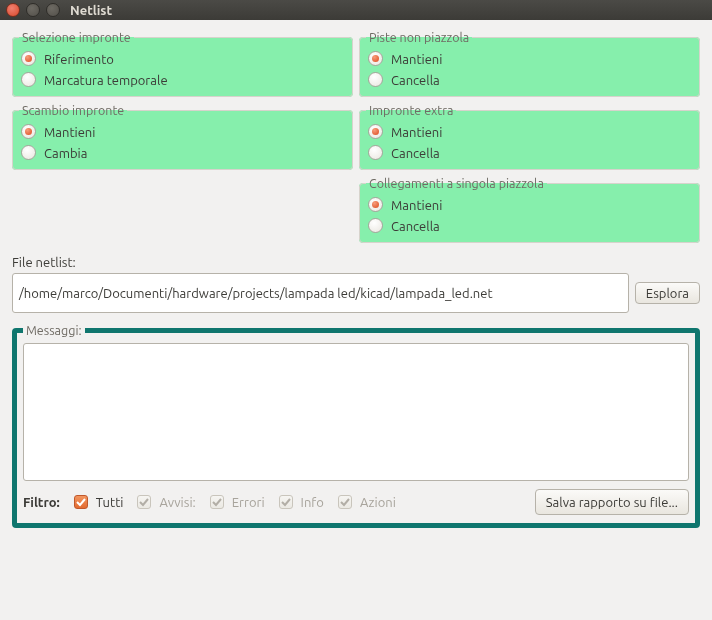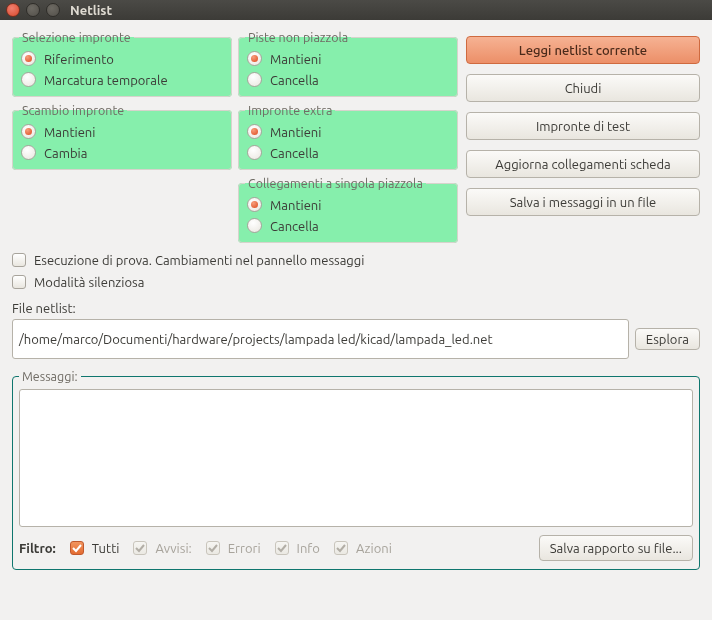--- a/index.html
+++ b/index.html
@@ -108,21 +108,21 @@
     height:40px;
     border:1px solid #b6b2a9;
     border-radius:3px;
     background:#ffffff;
     padding: 0 6px;
     font-size:13px;
     display:flex; align-items:center;
     overflow:hidden; white-space:nowrap;
   }
   fieldset.msg {
-    border:1px solid #0f766e;
+    border:5px solid #0f766e;
     border-radius:4px;
     margin: 10px 0 0 0;
     padding: 6px 6px 8px 6px;
   }
   fieldset.msg legend { color:#6f6b64; padding:0 3px; font-size:12.5px;}
   .msgarea {
     height: 138px;
     border:1px solid #b6b2a9;
     border-radius:3px;
     background:#ffffff;
@@ -207,43 +207,22 @@
           </div>
           <div class="radio-row">
             <span class="radio-outer"></span>
             <span class="rlabel">Cancella</span>
           </div>
         </fieldset>
       </div>
 
     </div>
 
-    <div class="btncol">
-      <div class="btn primary">Leggi netlist corrente</div>
-      <div class="btn">Chiudi</div>
-      <div class="btn">Impronte di test</div>
-      <div class="btn">Aggiorna collegamenti scheda</div>
-      <div class="btn">Salva i messaggi in un file</div>
-    </div>
   </div>
 
-  <div class="checks">
-    <div class="check-row">
-      <span class="cbox">
-        
-      </span>
-      <span class="clabel">Esecuzione di prova. Cambiamenti nel pannello messaggi</span>
-    </div>
-    <div class="check-row">
-      <span class="cbox">
-        
-      </span>
-      <span class="clabel">Modalità silenziosa</span>
-    </div>
-  </div>
 
   <div class="section-label">File netlist:</div>
   <div class="file-row">
     <div class="textinput">/home/marco/Documenti/hardware/projects/lampada led/kicad/lampada_led.net</div>
     <div class="btn" style="height:22px;padding:0 10px;">Esplora</div>
   </div>
 
   <fieldset class="msg">
     <legend>Messaggi:</legend>
     <div class="msgarea"></div>

